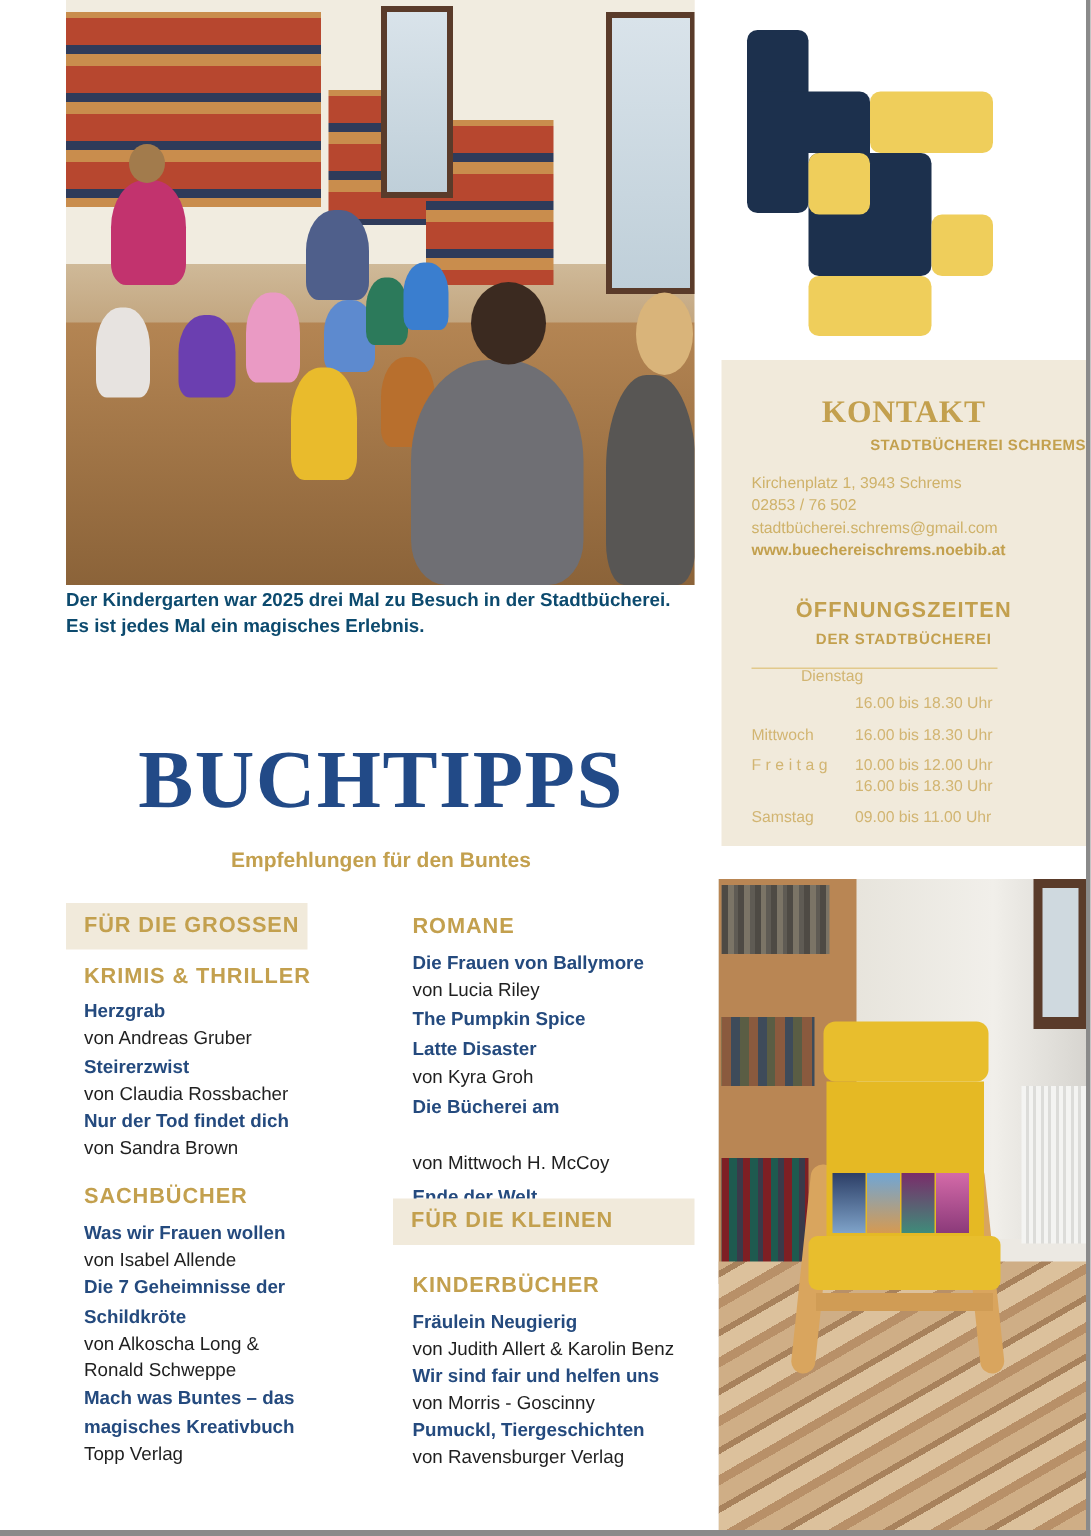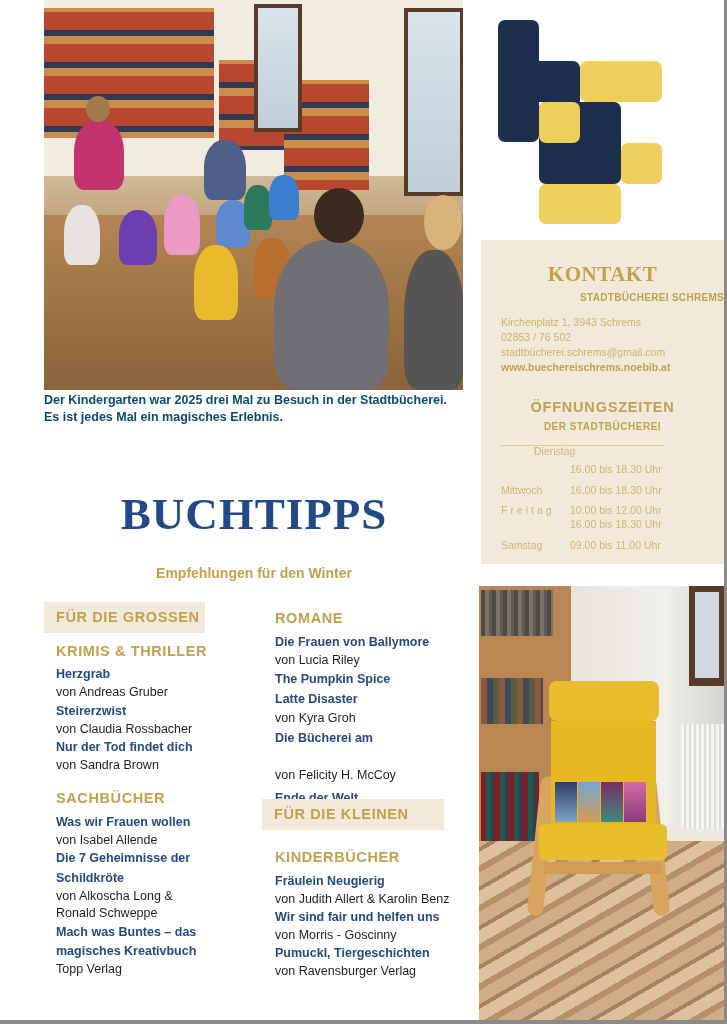--- a/index.html
+++ b/index.html
@@ -57,21 +57,21 @@
     font-size: 10px; font-weight: bold; color: #c3a04e; letter-spacing: 0.5px;
   }
   .oz-rule { position: absolute; left: 20px; top: 205px; width: 164px; height: 1px; background: #e2c98c; }
   .oz-day { position: absolute; left: 20px; font-size: 10.5px; color: #d2b572; }
   .oz-day.spaced { letter-spacing: 3px; }
   .oz-time { position: absolute; left: 89px; font-size: 10.5px; color: #d2b572; line-height: 14px; }
 
   
   .buchtipps {
     position: absolute; left: 44px; top: 488px; width: 420px; text-align: center;
-    font-family: "Liberation Serif", "DejaVu Serif", serif; font-weight: bold; font-size: 45px; color: #224a87; letter-spacing: 1px;
+    font-family: "Liberation Serif", "DejaVu Serif", serif; font-weight: bold; font-size: 55px; color: #224a87; letter-spacing: 1px;
   }
   .subtitle {
     position: absolute; left: 44px; top: 565px; width: 420px; text-align: center;
     font-size: 14px; font-weight: bold; color: #c3a04e;
   }
 
   .band {
     position: absolute; background: #f1eadb; height: 31px;
     font-size: 14.5px; font-weight: bold; color: #c3a04e; letter-spacing: 0.6px;
     line-height: 31px; padding-left: 12px; box-sizing: border-box;
@@ -171,21 +171,21 @@
 
   <div class="oz-day spaced" style="top:264px;">Freitag</div>
   <div class="oz-time" style="top:263px;">10.00 bis 12.00 Uhr</div>
   <div class="oz-time" style="top:277px;">16.00 bis 18.30 Uhr</div>
 
   <div class="oz-day" style="top:299px;">Samstag</div>
   <div class="oz-time" style="top:298px;">09.00 bis 11.00 Uhr</div>
 </div>
 
 <div class="buchtipps">BUCHTIPPS</div>
-<div class="subtitle">Empfehlungen für den Winter</div>
+<div class="subtitle">Empfehlungen für den Buntes</div>
 
 <div class="band" style="left:44px;top:602px;width:161px;">FÜR DIE GROSSEN</div>
 
 <div class="cat" style="left:56px;top:643px;">KRIMIS &amp; THRILLER</div>
 <div class="book-title" style="left:56px;top:665px;">Herzgrab</div>
 <div class="book-author" style="left:56px;top:684px;">von Andreas Gruber</div>
 <div class="book-title" style="left:56px;top:702px;">Steirerzwist</div>
 <div class="book-author" style="left:56px;top:721px;">von Claudia Rossbacher</div>
 <div class="book-title" style="left:56px;top:738px;">Nur der Tod findet dich</div>
 <div class="book-author" style="left:56px;top:757px;">von Sandra Brown</div>
@@ -202,23 +202,23 @@
 <div class="book-author" style="left:56px;top:961px;">Topp Verlag</div>
 
 <div class="cat" style="left:275px;top:610px;">ROMANE</div>
 <div class="book-title" style="left:275px;top:633px;">Die Frauen von Ballymore</div>
 <div class="book-author" style="left:275px;top:652px;">von Lucia Riley</div>
 <div class="book-title" style="left:275px;top:670px;">The Pumpkin Spice</div>
 <div class="book-title" style="left:275px;top:690px;">Latte Disaster</div>
 <div class="book-author" style="left:275px;top:710px;">von Kyra Groh</div>
 <div class="book-title" style="left:275px;top:729px;">Die Bücherei am</div>
 <div class="book-title" style="left:275px;top:749px;margin-top:40px;">Ende der Welt</div>
-<div class="book-author" style="left:275px;top:767px;">von Felicity H. McCoy</div>
-
-<div class="band" style="left:262px;top:799px;width:182px;">FÜR DIE KLEINEN</div>
+<div class="book-author" style="left:275px;top:767px;">von Mittwoch H. McCoy</div>
+
+<div class="band" style="left:262px;top:799px;width:201px;">FÜR DIE KLEINEN</div>
 
 <div class="cat" style="left:275px;top:849px;">KINDERBÜCHER</div>
 <div class="book-title" style="left:275px;top:872px;">Fräulein Neugierig</div>
 <div class="book-author" style="left:275px;top:891px;">von Judith Allert &amp; Karolin Benz</div>
 <div class="book-title" style="left:275px;top:908px;">Wir sind fair und helfen uns</div>
 <div class="book-author" style="left:275px;top:927px;">von Morris - Goscinny</div>
 <div class="book-title" style="left:275px;top:944px;">Pumuckl, Tiergeschichten</div>
 <div class="book-author" style="left:275px;top:963px;">von Ravensburger Verlag</div>
 
 <div class="photo-chair" title="Gelber Lesesessel mit Büchern">

